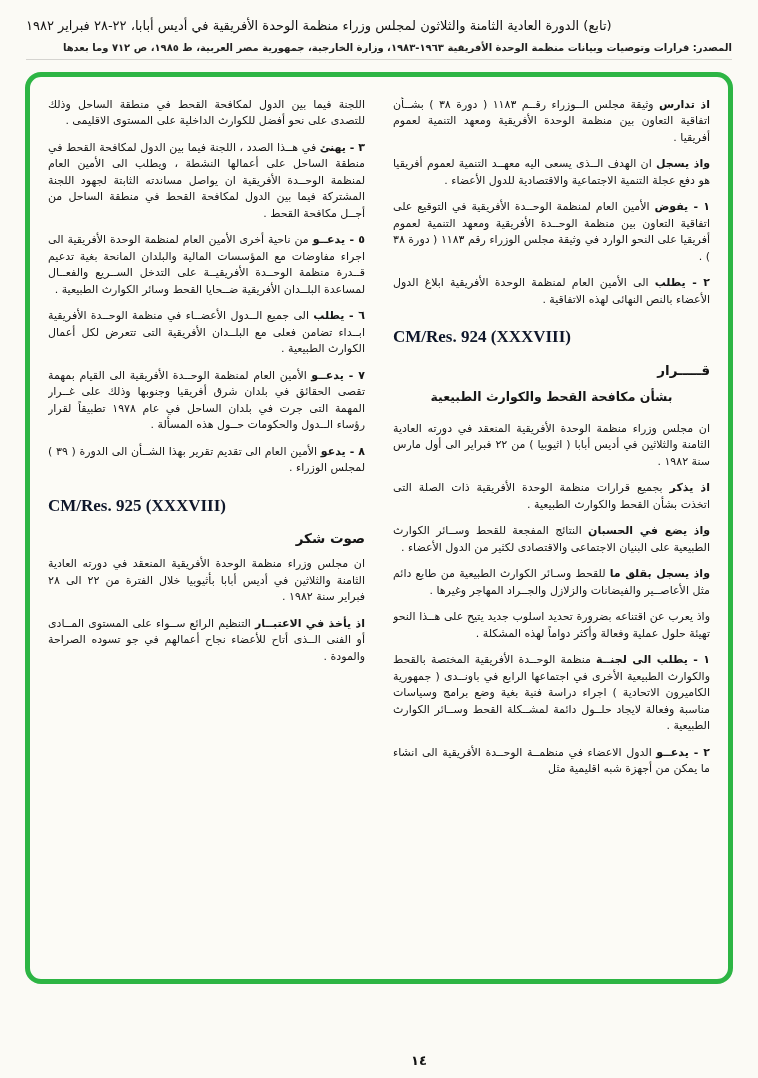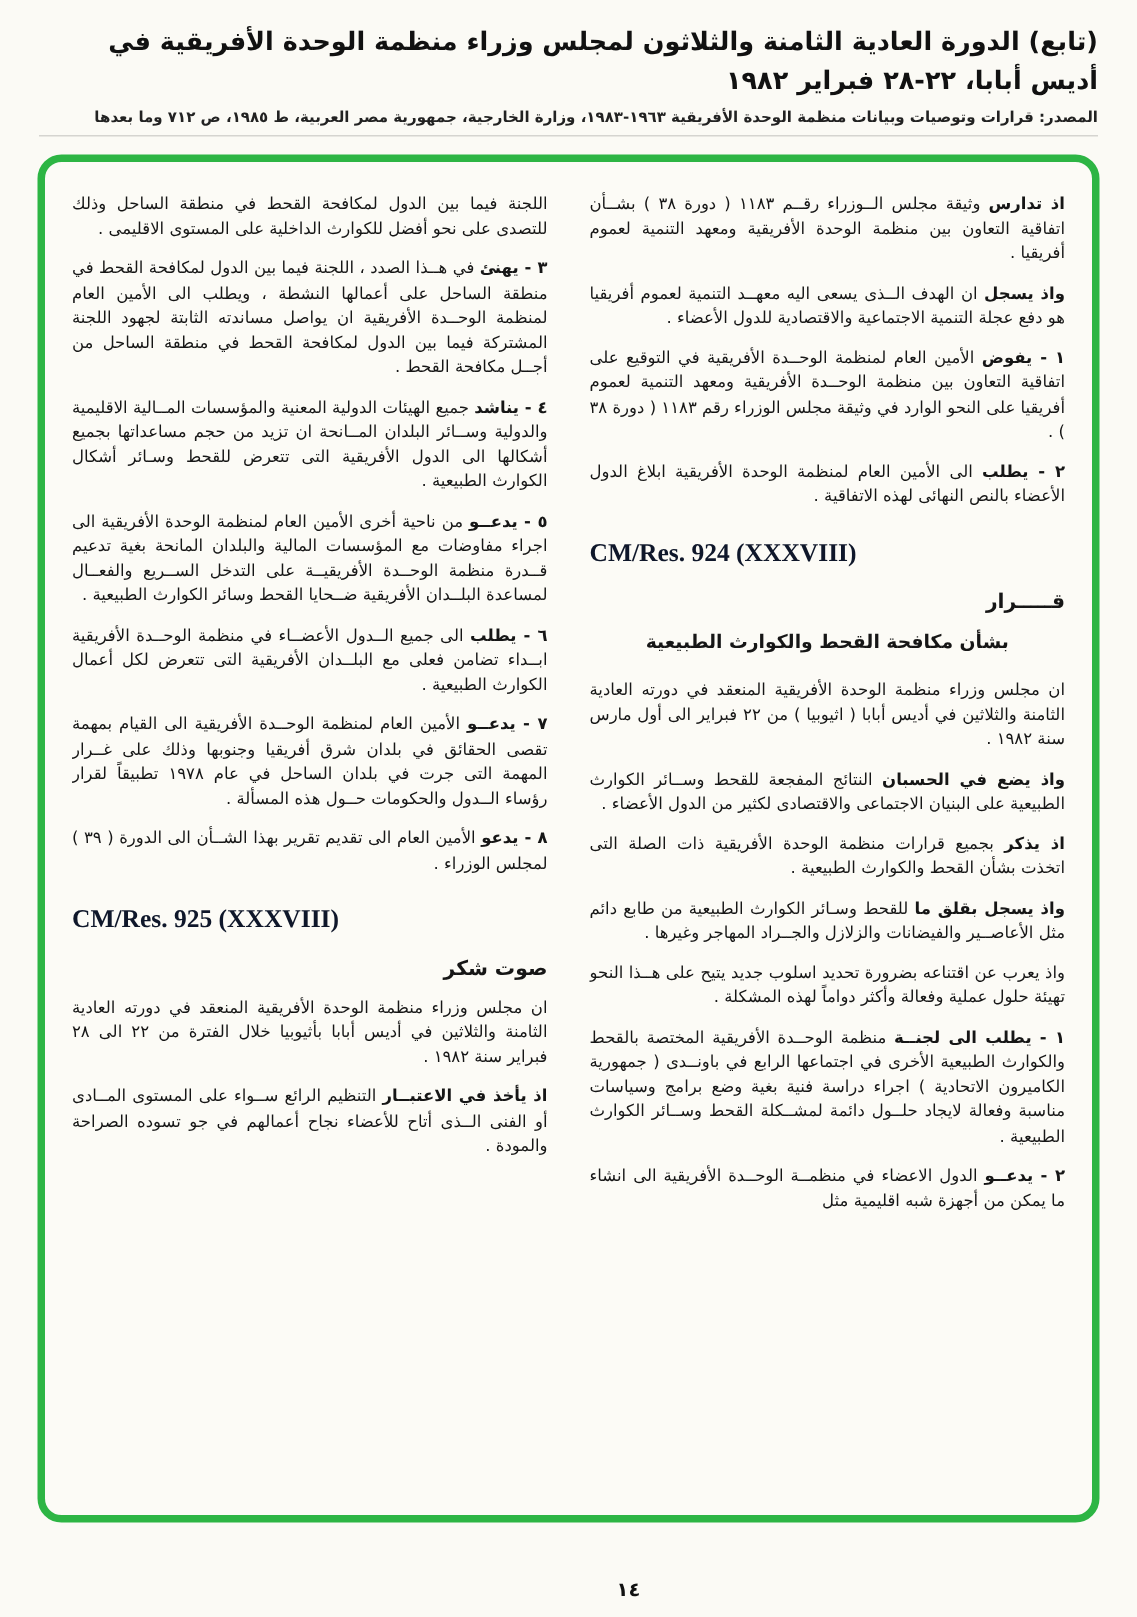--- a/index.html
+++ b/index.html
@@ -8,22 +8,22 @@
   .page {
     position:relative;
     width:758px; height:1078px;
     margin:0 auto;
     background:#fbfaf5;
     direction:rtl;
     overflow:hidden;
   }
   .header { padding:16px 26px 0 26px; color:#111; }
   .title {
-    font-weight:bold; font-size:17px; line-height:1.5;
-    text-align:right; letter-spacing:0;
+    font-weight:normal; font-size:13px; line-height:1.5;
+    text-align:left; letter-spacing:0;
   }
   .source {
     font-weight:bold; font-size:10px; margin-top:6px;
     text-align:right; color:#222;
     border-bottom:1px solid rgba(0,0,0,0.15);
     padding-bottom:6px;
   }
   .box {
     width:708px; height:912px;
     margin:12px auto 0 auto;
@@ -77,32 +77,31 @@
 
       <div class="col">
         <p class="para"><b class="lead">اذ تدارس</b><span> وثيقة مجلس الــوزراء رقــم ١١٨٣ ( دورة ٣٨ ) بشــأن اتفاقية التعاون بين منظمة الوحدة الأفريقية ومعهد التنمية لعموم أفريقيا .</span></p>
         <p class="para"><b class="lead">واذ يسجل</b><span> ان الهدف الــذى يسعى اليه معهــد التنمية لعموم أفريقيا هو دفع عجلة التنمية الاجتماعية والاقتصادية للدول الأعضاء .</span></p>
         <p class="para"><b class="lead">١ - يفوض</b><span> الأمين العام لمنظمة الوحــدة الأفريقية في التوقيع على اتفاقية التعاون بين منظمة الوحــدة الأفريقية ومعهد التنمية لعموم أفريقيا على النحو الوارد في وثيقة مجلس الوزراء رقم ١١٨٣ ( دورة ٣٨ ) .</span></p>
         <p class="para"><b class="lead">٢ - يطلب</b><span> الى الأمين العام لمنظمة الوحدة الأفريقية ابلاغ الدول الأعضاء بالنص النهائى لهذه الاتفاقية .</span></p>
         <p class="code">CM/Res. 924 (XXXVIII)</p>
         <p class="heading">قـــــرار</p>
         <p class="subheading">بشأن مكافحة القحط والكوارث الطبيعية</p>
         <p class="para"><b class="lead"></b><span>ان مجلس وزراء منظمة الوحدة الأفريقية المنعقد في دورته العادية الثامنة والثلاثين في أديس أبابا ( اثيوبيا ) من ٢٢ فبراير الى أول مارس سنة ١٩٨٢ .</span></p>
+        <p class="para"><b class="lead">اذ يذكر</b><span> بجميع قرارات منظمة الوحدة الأفريقية ذات الصلة التى اتخذت بشأن القحط والكوارث الطبيعية .</span></p>
         <p class="para"><b class="lead">واذ يضع في الحسبان</b><span> النتائج المفجعة للقحط وســائر الكوارث الطبيعية على البنيان الاجتماعى والاقتصادى لكثير من الدول الأعضاء .</span></p>
-        <p class="para"><b class="lead">اذ يذكر</b><span> بجميع قرارات منظمة الوحدة الأفريقية ذات الصلة التى اتخذت بشأن القحط والكوارث الطبيعية .</span></p>
         <p class="para"><b class="lead">واذ يسجل بقلق ما</b><span> للقحط وسـائر الكوارث الطبيعية من طابع دائم مثل الأعاصــير والفيضانات والزلازل والجــراد المهاجر وغيرها .</span></p>
         <p class="para"><b class="lead"></b><span>واذ يعرب عن اقتناعه بضرورة تحديد اسلوب جديد يتيح على هــذا النحو تهيئة حلول عملية وفعالة وأكثر دواماً لهذه المشكلة .</span></p>
         <p class="para"><b class="lead">١ - يطلب الى لجنــة</b><span> منظمة الوحــدة الأفريقية المختصة بالقحط والكوارث الطبيعية الأخرى في اجتماعها الرابع في باونــدى ( جمهورية الكاميرون الاتحادية ) اجراء دراسة فنية بغية وضع برامج وسياسات مناسبة وفعالة لايجاد حلــول دائمة لمشــكلة القحط وســائر الكوارث الطبيعية .</span></p>
         <p class="para"><b class="lead">٢ - يدعــو</b><span> الدول الاعضاء في منظمــة الوحــدة الأفريقية الى انشاء ما يمكن من أجهزة شبه اقليمية مثل</span></p>
       </div>
 
       <div class="col">
         <p class="para"><b class="lead"></b><span>اللجنة فيما بين الدول لمكافحة القحط في منطقة الساحل وذلك للتصدى على نحو أفضل للكوارث الداخلية على المستوى الاقليمى .</span></p>
         <p class="para"><b class="lead">٣ - يهنئ</b><span> في هــذا الصدد ، اللجنة فيما بين الدول لمكافحة القحط في منطقة الساحل على أعمالها النشطة ، ويطلب الى الأمين العام لمنظمة الوحــدة الأفريقية ان يواصل مساندته الثابتة لجهود اللجنة المشتركة فيما بين الدول لمكافحة القحط في منطقة الساحل من أجــل مكافحة القحط .</span></p>
-        <p class="para"><b class="lead">٤ - يناشد</b><span> جميع الهيئات الدولية المعنية والمؤسسات المــالية الاقليمية والدولية وســائر البلدان المــانحة ان تزيد من حجم مساعداتها بجميع أشكالها الى الدول الأفريقية التى تتعرض للقحط وسـائر أشكال الكوارث الطبيعية .</span></p>
         <p class="para"><b class="lead">٥ - يدعــو</b><span> من ناحية أخرى الأمين العام لمنظمة الوحدة الأفريقية الى اجراء مفاوضات مع المؤسسات المالية والبلدان المانحة بغية تدعيم قــدرة منظمة الوحــدة الأفريقيــة على التدخل الســريع والفعــال لمساعدة البلــدان الأفريقية ضــحايا القحط وسائر الكوارث الطبيعية .</span></p>
         <p class="para"><b class="lead">٦ - يطلب</b><span> الى جميع الــدول الأعضــاء في منظمة الوحــدة الأفريقية ابــداء تضامن فعلى مع البلــدان الأفريقية التى تتعرض لكل أعمال الكوارث الطبيعية .</span></p>
         <p class="para"><b class="lead">٧ - يدعــو</b><span> الأمين العام لمنظمة الوحــدة الأفريقية الى القيام بمهمة تقصى الحقائق في بلدان شرق أفريقيا وجنوبها وذلك على غــرار المهمة التى جرت في بلدان الساحل في عام ١٩٧٨ تطبيقاً لقرار رؤساء الــدول والحكومات حــول هذه المسألة .</span></p>
         <p class="para"><b class="lead">٨ - يدعو</b><span> الأمين العام الى تقديم تقرير بهذا الشــأن الى الدورة ( ٣٩ ) لمجلس الوزراء .</span></p>
         <p class="code">CM/Res. 925 (XXXVIII)</p>
         <p class="heading">صوت شكر</p>
         <p class="para"><b class="lead"></b><span>ان مجلس وزراء منظمة الوحدة الأفريقية المنعقد في دورته العادية الثامنة والثلاثين في أديس أبابا بأثيوبيا خلال الفترة من ٢٢ الى ٢٨ فبراير سنة ١٩٨٢ .</span></p>
         <p class="para"><b class="lead">اذ يأخذ في الاعتبــار</b><span> التنظيم الرائع ســواء على المستوى المــادى أو الفنى الــذى أتاح للأعضاء نجاح أعمالهم في جو تسوده الصراحة والمودة .</span></p>
       </div>
 

